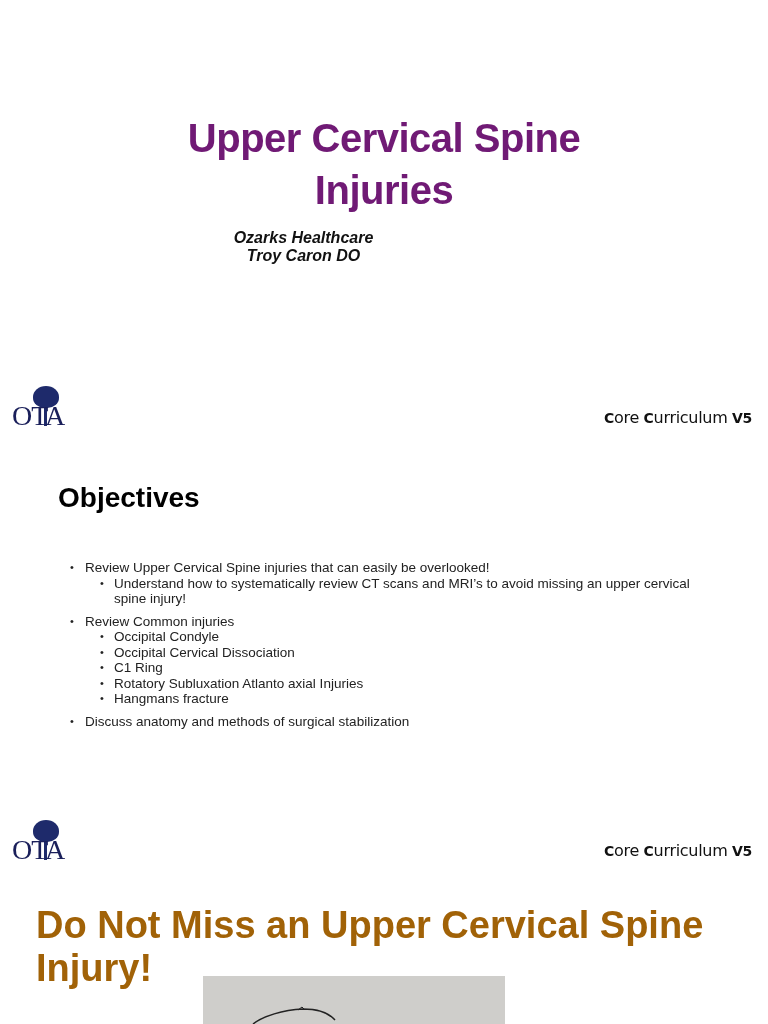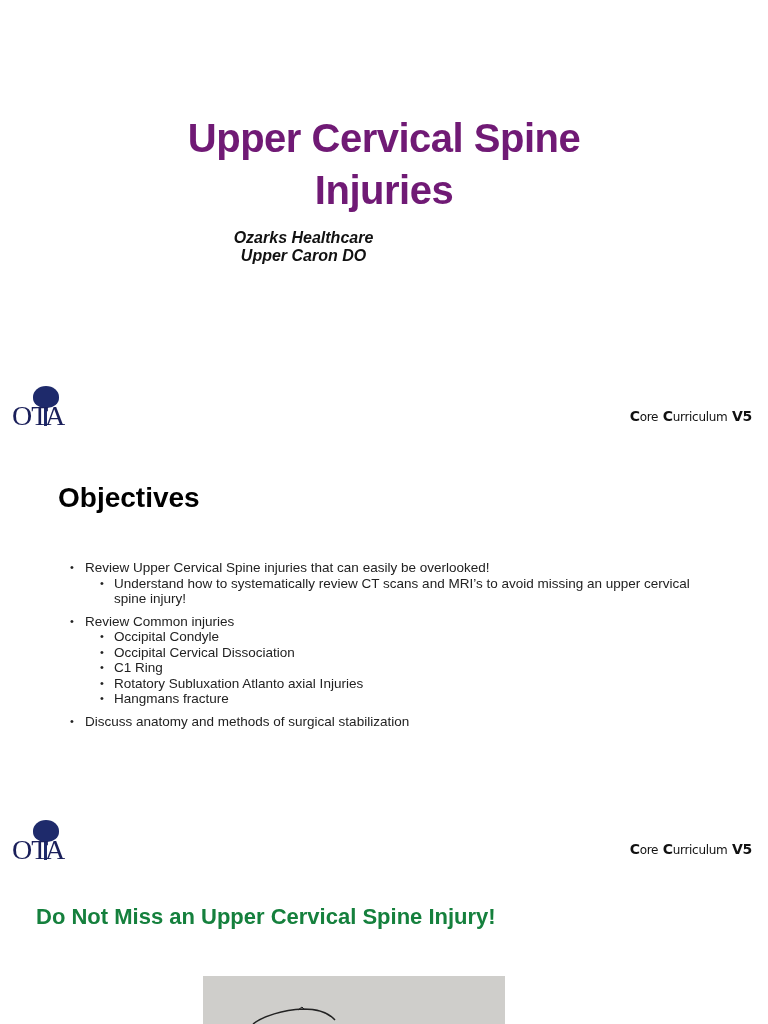--- a/index.html
+++ b/index.html
@@ -5,41 +5,41 @@
   html, body { margin:0; padding:0; background:#ffffff; }
   body { width:768px; height:1024px; position:relative; overflow:hidden; font-family:"Liberation Sans", sans-serif; color:#000; }
   .abs { position:absolute; }
   .title1 { left:0; width:768px; top:112px; text-align:center; color:#701a75; font-weight:bold; font-size:40px; line-height:52px; letter-spacing:-0.5px; }
   .sub { left:0; width:607px; text-align:center; font-style:italic; font-weight:bold; font-size:16px; line-height:18px; color:#111; }
   .logo { width:64px; height:44px; }
   .logo .letters { position:absolute; left:0; bottom:0; font-family:"Liberation Serif", serif; font-size:28px; color:#1a1f5a; letter-spacing:-1px; line-height:28px; }
   .logo .tree { position:absolute; left:21px; top:0; width:26px; height:22px; background:#1e2a6b; border-radius:50% 50% 45% 45%; }
   .logo .trunk { position:absolute; left:32px; top:18px; width:3px; height:22px; background:#1e2a6b; }
   .cc { right:16px; font-weight:bold; font-size:14px; color:#111; font-family:"DejaVu Sans", sans-serif; letter-spacing:-0.3px; }
-  .cc .small { font-size:12px; font-weight:normal; }
+  .cc .small { font-size:16px; font-weight:normal; }
   .obj-title { left:58px; top:482px; font-weight:bold; font-size:28px; color:#000; }
   ul.l1 { position:absolute; left:58px; top:548px; margin:12px; padding:0; list-style:none; font-size:13.5px; line-height:15.5px; color:#222; width:650px; }
   ul.l1 > li { position:relative; padding-left:15px; margin-bottom:7px; }
   ul.l1 > li::before { content:"•"; position:absolute; left:0; top:0; font-size:11px; }
   ul.l2 { margin:0; padding:0; list-style:none; }
   ul.l2 > li { position:relative; padding-left:29px; }
   ul.l2 > li::before { content:"•"; position:absolute; left:15px; top:0; font-size:11px; }
-  .slide3-title { left:36px; top:904px; font-weight:bold; font-size:22px; color:#15803d;text-align:right; }
+  .slide3-title { left:36px; top:904px; font-weight:bold; font-size:38px; color:#a16207; }
   .xray { left:203px; top:976px; width:302px; height:48px; background:#cfcecb; overflow:hidden; }
   .xray svg { position:absolute; left:0; top:0; }
 </style>
 </head>
 <body>
 
 <div class="abs title1">
   <div>Upper Cervical Spine</div>
   <div>Injuries</div>
 </div>
 <div class="abs sub" style="top:229px;">Ozarks Healthcare</div>
-<div class="abs sub" style="top:247px;">Upper Caron DO</div>
+<div class="abs sub" style="top:247px;">Troy Caron DO</div>
 
 <div class="abs logo" style="left:12px; top:386px;">
   <div class="tree"></div>
   <div class="trunk"></div>
   <div class="letters">OTA</div>
 </div>
 <div class="abs cc" style="top:408px;">
   <span>C</span><span class="small">ore</span>
   <span>C</span><span class="small">urriculum</span>
   <span>V5</span>

